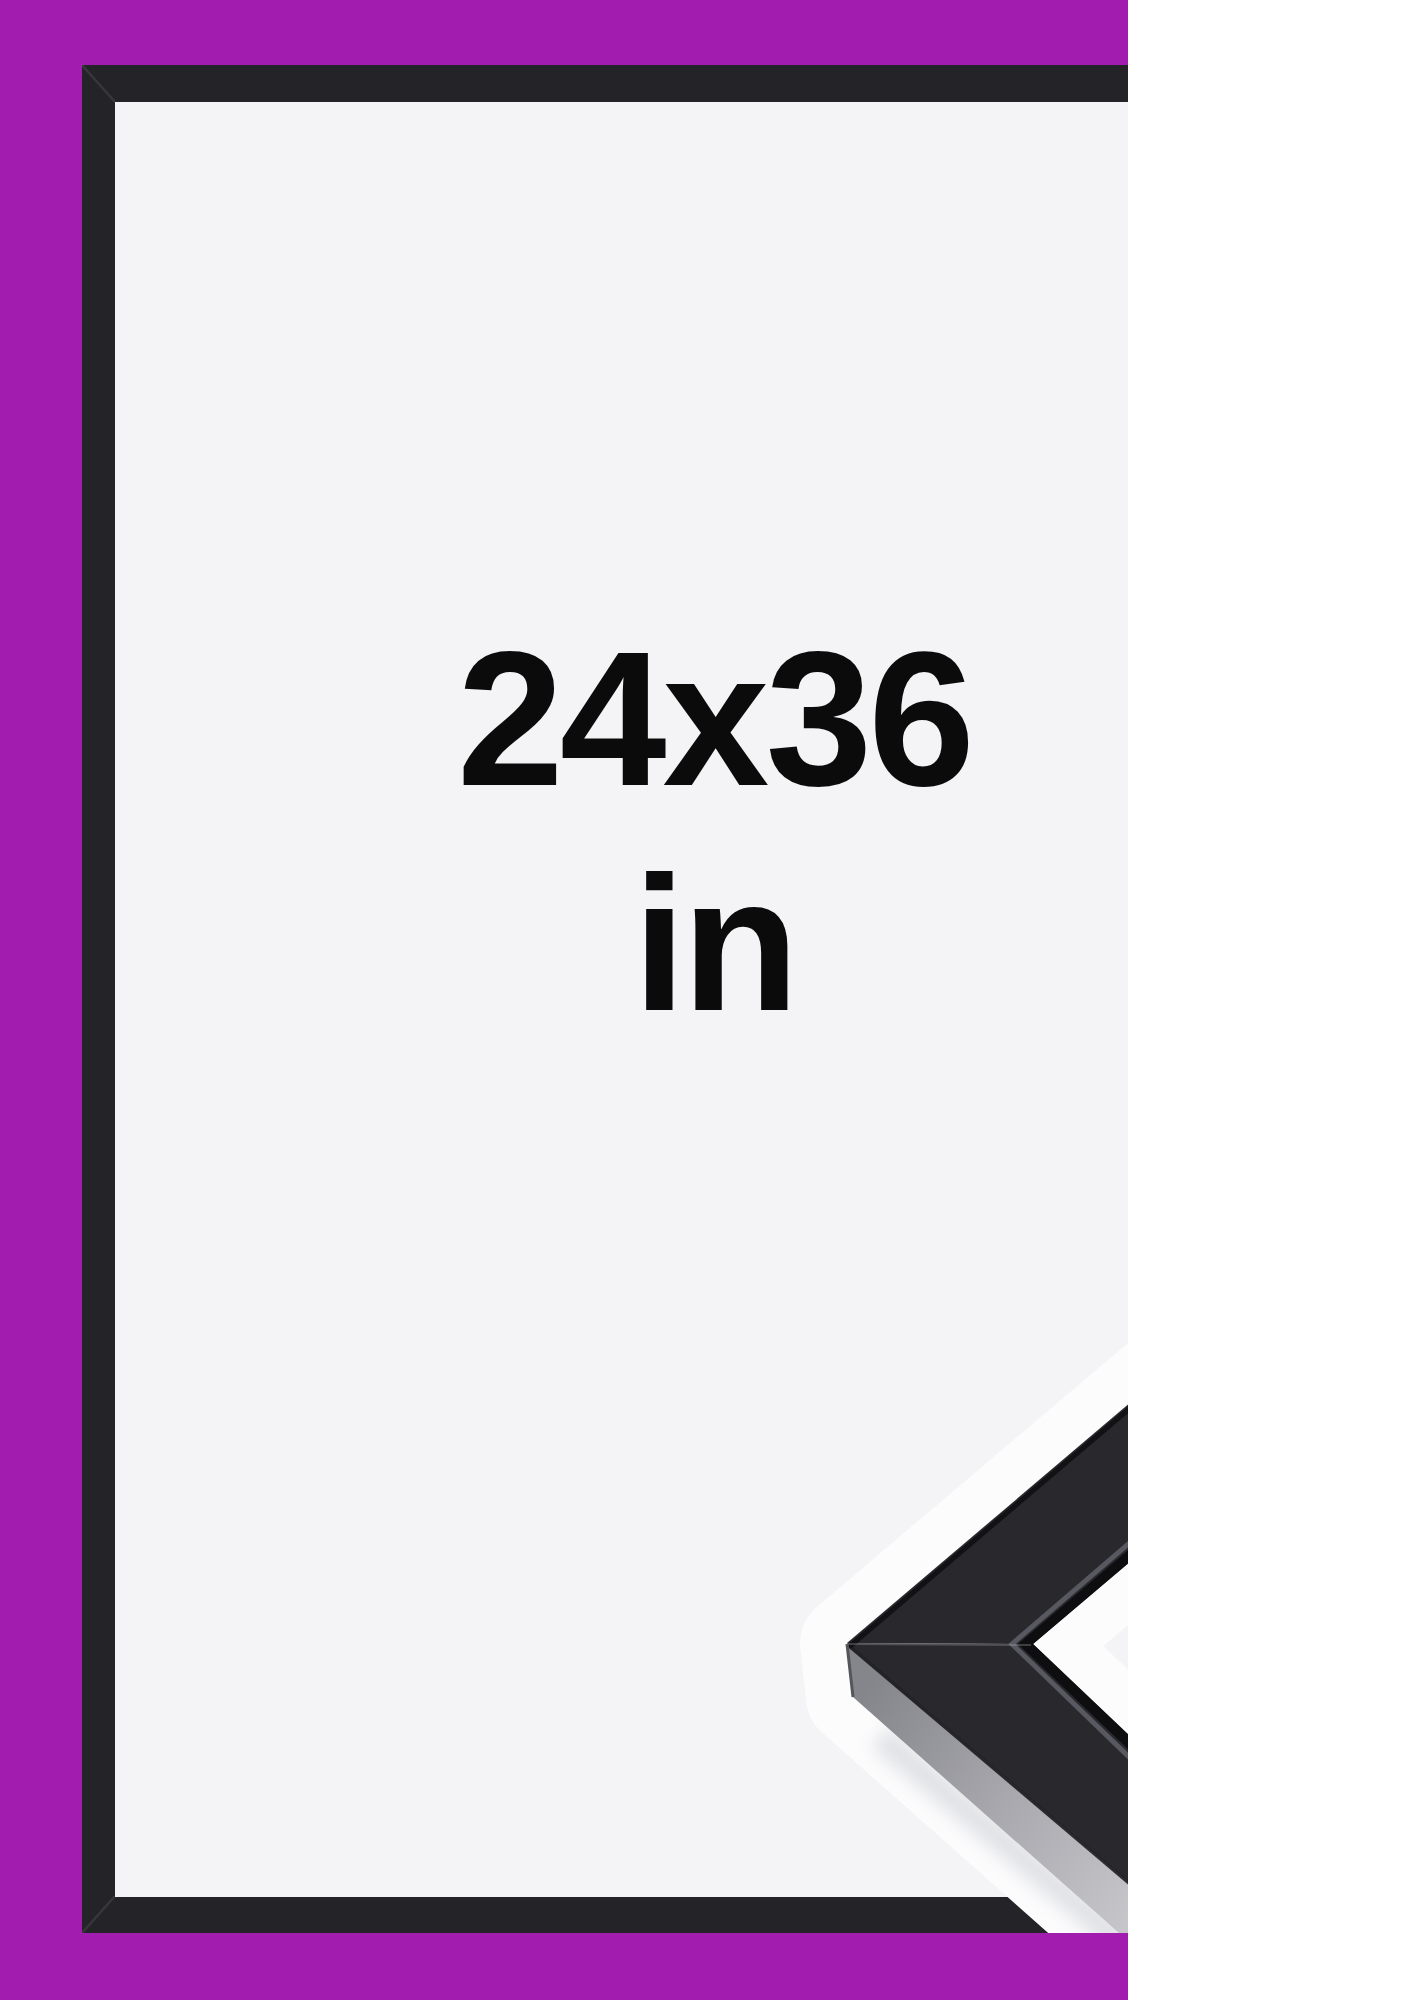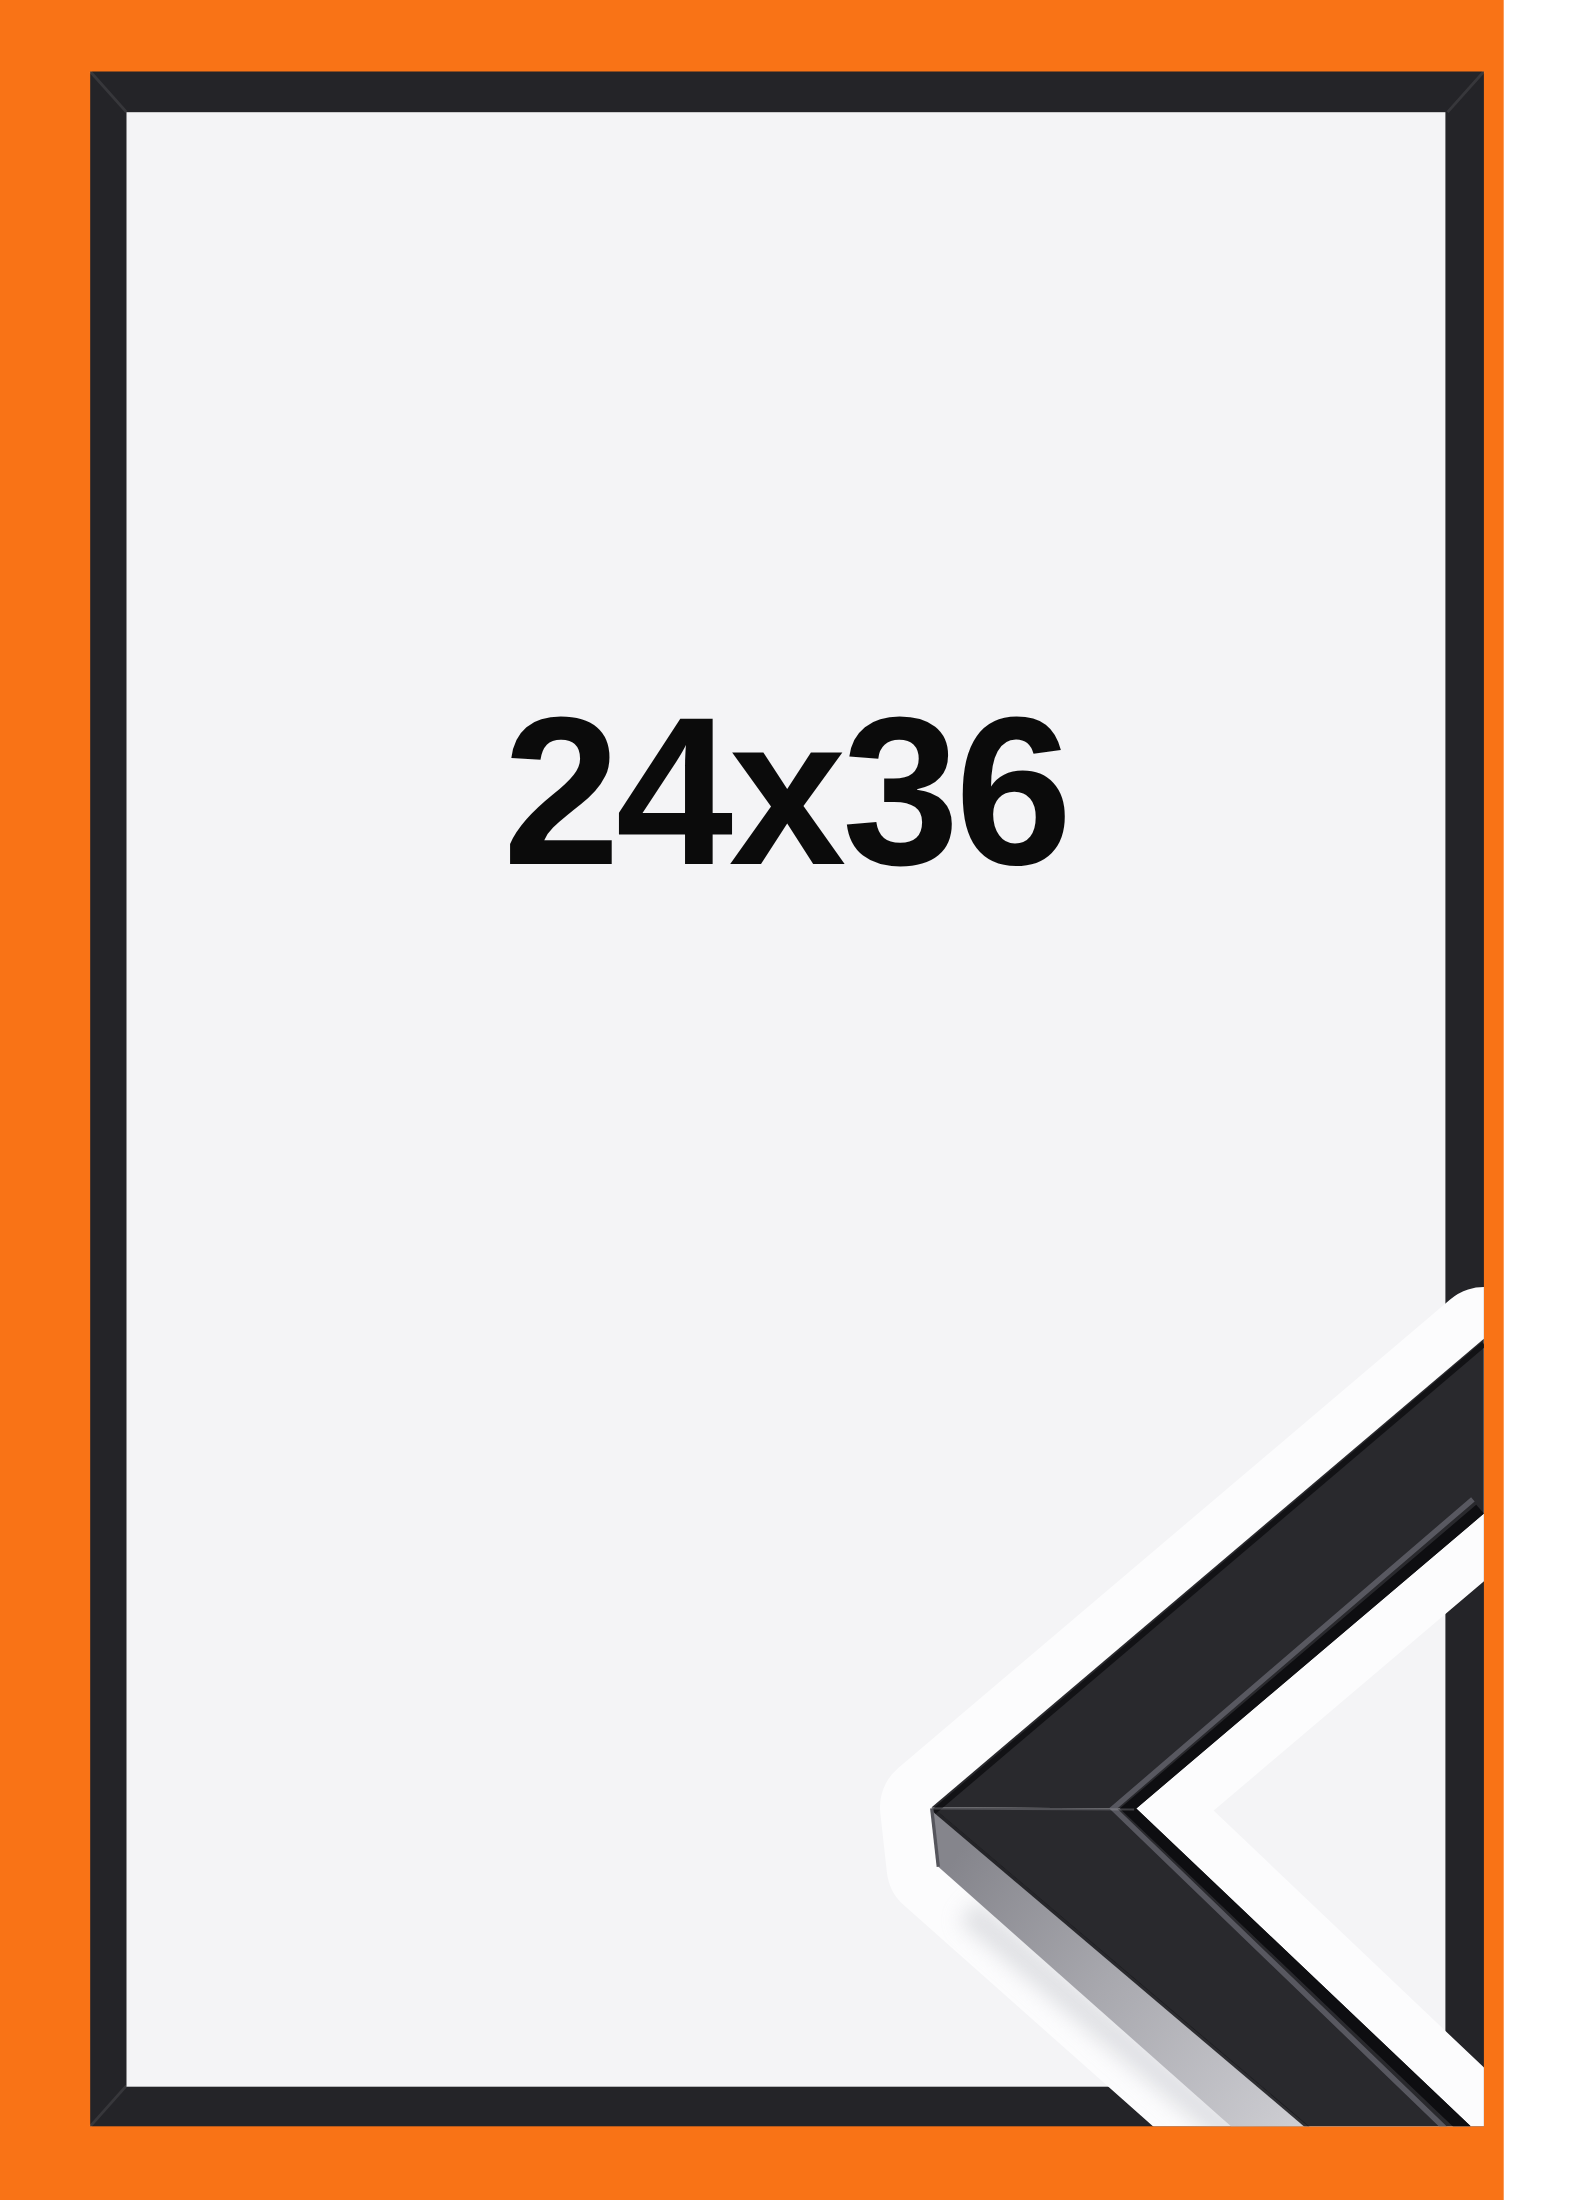--- a/index.html
+++ b/index.html
@@ -1,20 +1,20 @@
 <!DOCTYPE html>
 <html><head>
 <meta charset="utf-8">
 <style>
   html, body { margin: 0; padding: 0; }
   .stage {
     position: relative;
-    width: 1367px;
+    width: 1128px;
     height: 2000px;
-    background: #f97316;
+    background: #a21caf;
     overflow: hidden;
     font-family: "Liberation Sans", sans-serif;
   }
   .stage svg {
     position: absolute;
     left: 0; top: 0;
     width: 1428px; height: 2000px;
     display: block;
   }
   
@@ -97,15 +97,16 @@
 
       <path class="arris-upper" d="M 849 1647 L 1349 1222"></path>
       <path class="arris-lower" d="M 849 1646 L 1190 1935"></path>
       <path class="miter-joint" d="M 848 1644 L 1031 1645"></path>
       <path class="vertex-edge" d="M 847 1644 L 853 1697"></path>
     </g>
   </svg>
 
   <div class="size-overlay">
     <div class="size-line">24x36</div>
+    <div class="size-line">in</div>
   </div>
 
 </div>
 
 </body></html>

